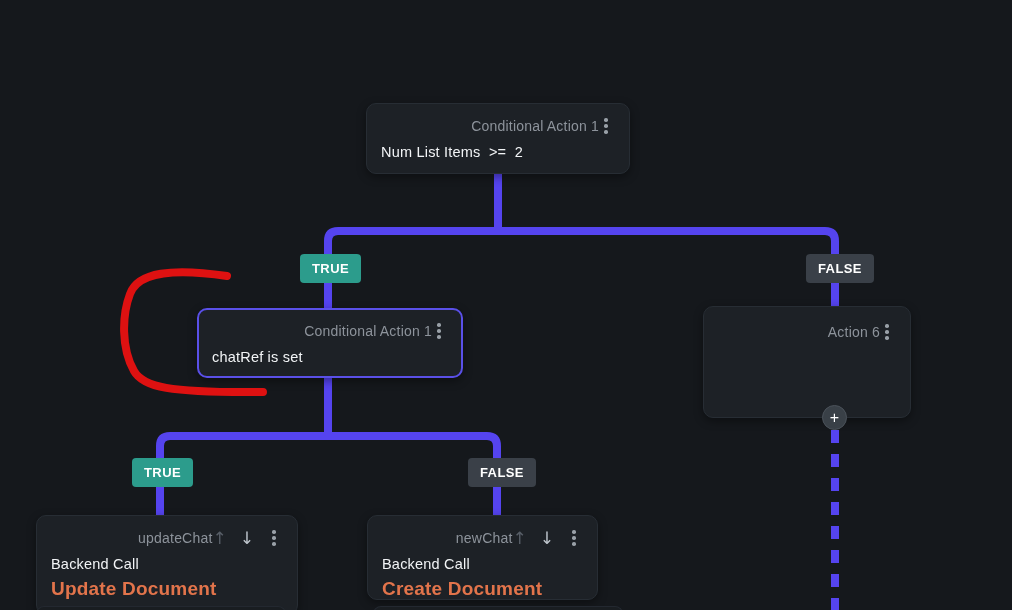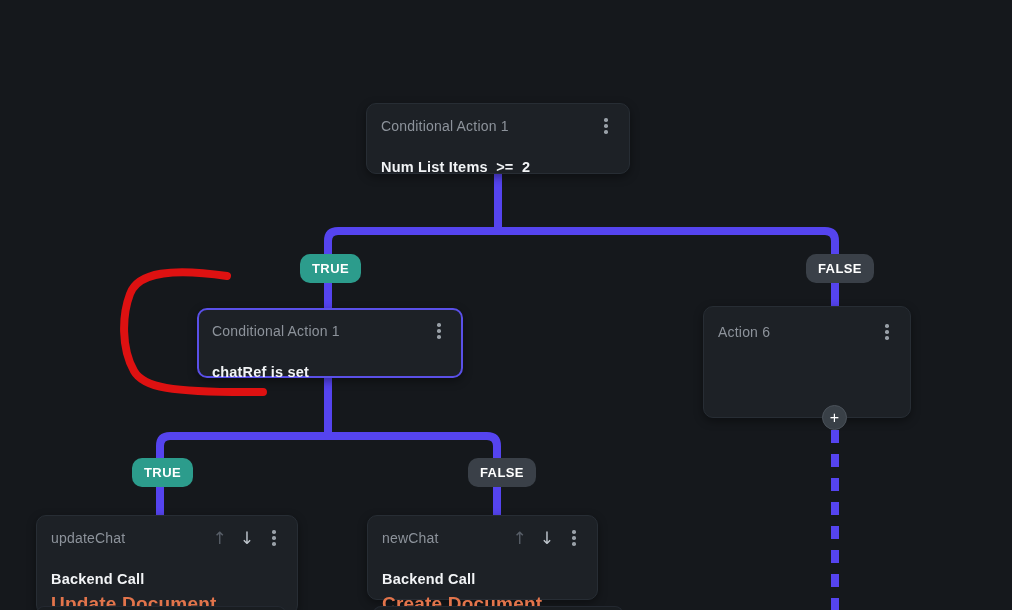--- a/index.html
+++ b/index.html
@@ -24,36 +24,36 @@
   .card{
     position:absolute;z-index:2;
     background:var(--card-bg);
     border:1px solid var(--card-border);
     border-radius:10px;
     padding:13px 16px 0 14px;
     box-shadow:0 3px 10px rgba(0,0,0,.4);
     cursor:pointer;
   }
   .card.selected{border:2px solid var(--selected-border);padding:12px 15px 0 13px;}
-  .card-head{display:flex;align-items:center;justify-content:space-between;}
+  .card-head{display:flex;align-items:center;justify-content:flex-end;}
   .head-icons{display:flex;align-items:center;gap:13px;}
   .node-title{color:var(--title-text);font-size:14px;letter-spacing:.2px;}
-  .node-body{color:var(--body-text);font-size:14.5px;font-weight:700;margin-top:24px;white-space:pre;letter-spacing:.2px;}
+  .node-body{color:var(--body-text);font-size:14.5px;font-weight:400;margin-top:9px;white-space:pre;letter-spacing:.2px;}
   .node-sub{color:var(--accent-orange);font-size:19px;font-weight:700;margin-top:6px;letter-spacing:.2px;}
 
   .arrow{font-size:17px;line-height:1;cursor:pointer;font-family:"DejaVu Sans",sans-serif;}
   .arrow.up{color:#565d66;}
   .arrow.down{color:#bdc4cb;}
   .kebab-wrap{width:14px;height:18px;display:flex;align-items:center;justify-content:center;cursor:pointer;}
   .kebab{display:block;width:3.5px;height:3.5px;border-radius:50%;background:#99a0a7;
          box-shadow:0 -6px 0 #99a0a7,0 6px 0 #99a0a7;}
 
   .badge{
     position:absolute;z-index:3;height:29px;display:flex;align-items:center;
-    padding:0 12px;border-radius:10px;color:#fff;font-size:13px;font-weight:700;letter-spacing:.4px;
+    padding:0 12px;border-radius:4px;color:#fff;font-size:13px;font-weight:700;letter-spacing:.4px;
   }
   .badge.true{background:var(--true-badge-bg);}
   .badge.false{background:var(--false-badge-bg);}
 
   .plus-btn{
     position:absolute;z-index:4;width:25px;height:25px;border-radius:50%;
     background:#394047;border:1px solid #4b525a;color:#fff;
     display:flex;align-items:center;justify-content:center;
     font-size:16px;font-weight:400;line-height:1;cursor:pointer;
     font-family:"Liberation Sans",sans-serif;

